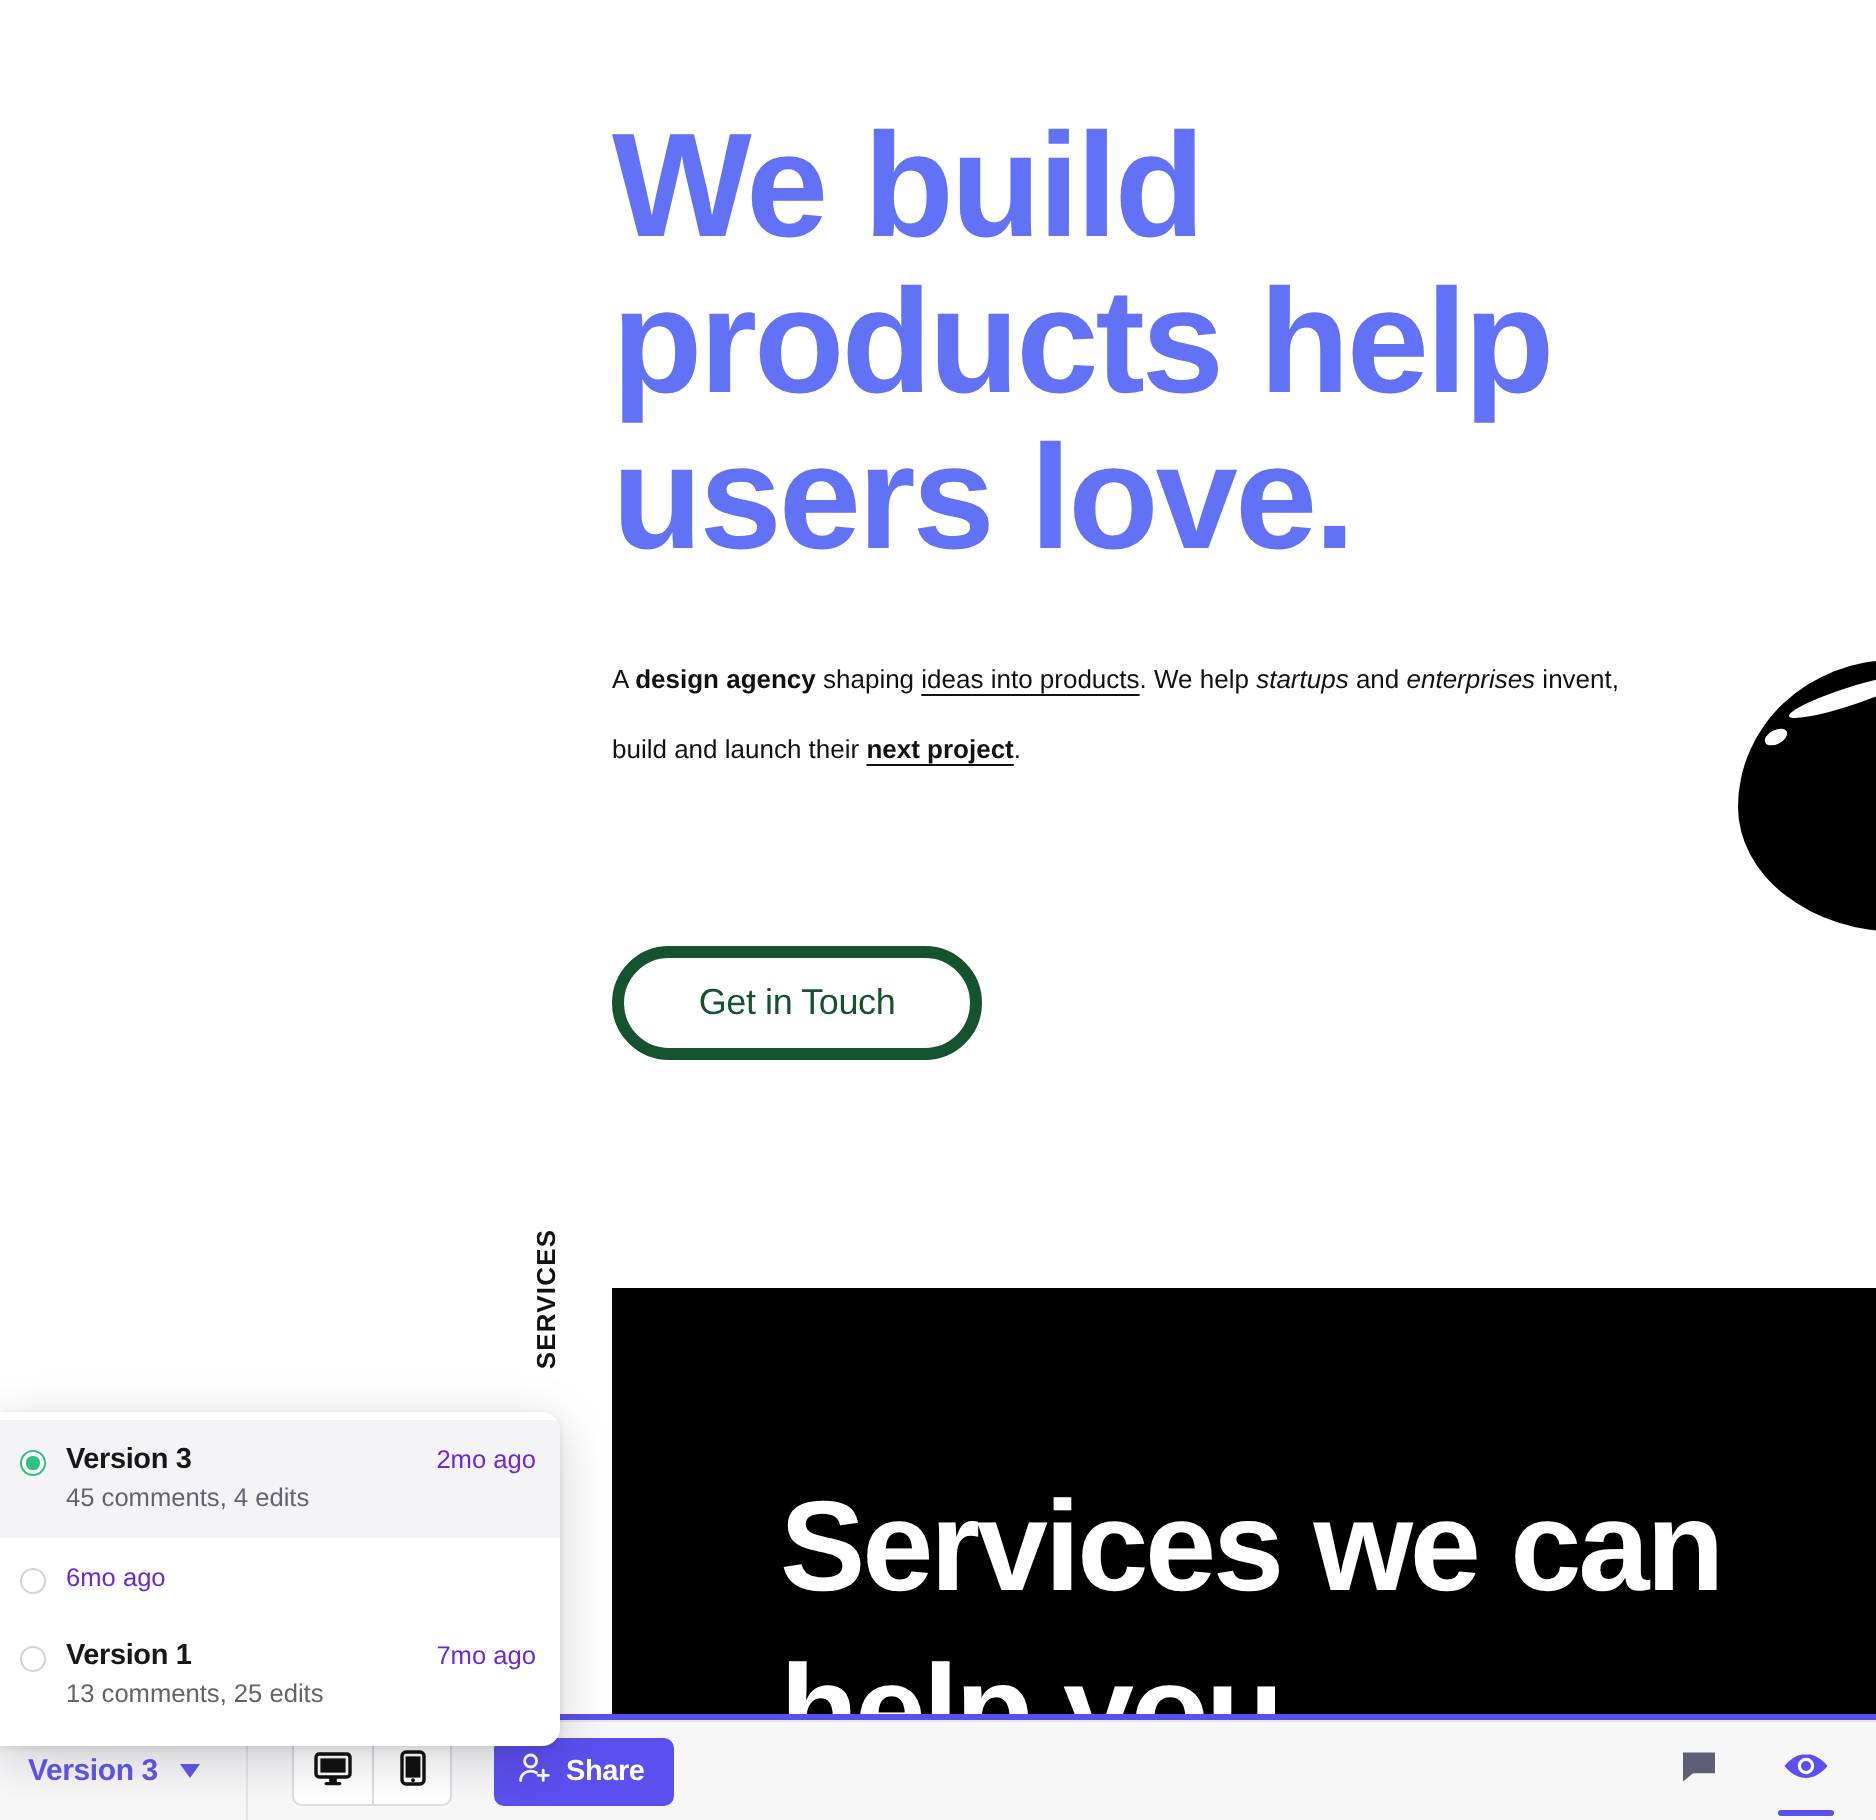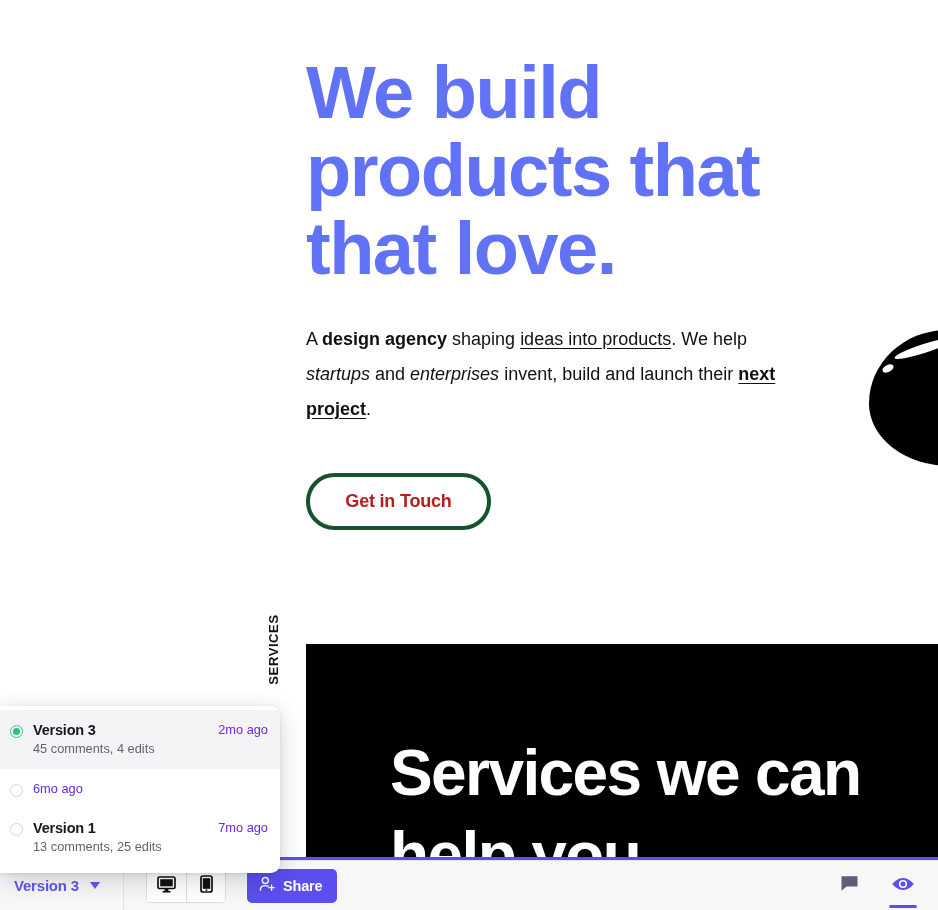--- a/index.html
+++ b/index.html
@@ -43,44 +43,44 @@
     letter-spacing: -1.5px;
     color: #6272f7;
   }
 
   
   .hero-para {
     position: absolute;
     left: 306px;
     top: 322px;
     width: 506px;
-    font-size: 18px;
+    font-size: 13px;
     line-height: 35px;
     color: #111111;
     font-weight: 400;
   }
   .hero-para b { font-weight: 700; }
   .hero-para i { font-style: italic; }
   .hero-para u { text-decoration: underline; text-underline-offset: 3px; }
   .hero-para .bu { font-weight: 700; text-decoration: underline; text-underline-offset: 3px; }
 
   
   .cta {
     position: absolute;
     left: 306px;
     top: 473px;
     width: 185px;
     height: 57px;
-    border: 4px solid #14532d;
+    border: 6px solid #14532d;
     border-radius: 30px;
     background: transparent;
-    color: #b91c1c;
+    color: #14532d;
     font-family: "Liberation Sans", sans-serif;
     font-size: 18px;
-    font-weight: 700;
+    font-weight: 400;
     letter-spacing: -0.2px;
     cursor: pointer;
     display: flex;
     align-items: center;
     justify-content: center;
   }
 
   
   .blob {
     position: absolute;
@@ -334,21 +334,21 @@
     margin-top: 1px;
   }
 </style>
 </head>
 <body>
 
 <div id="root">
 
   <div class="canvas">
 
-    <h1 class="hero-title">We build products that that love.</h1>
+    <h1 class="hero-title">We build products help users love.</h1>
 
     <p class="hero-para"><span>A </span><b>design agency</b><span> shaping </span><u>ideas into products</u><span>. We help </span><i>startups</i><span> and </span><i>enterprises</i><span> invent, build and launch their </span><span class="bu">next project</span><span>.</span></p>
 
     <button class="cta">Get in Touch</button>
 
     <div class="blob">
       <div class="glint-1"></div>
       <div class="glint-2"></div>
     </div>
 

